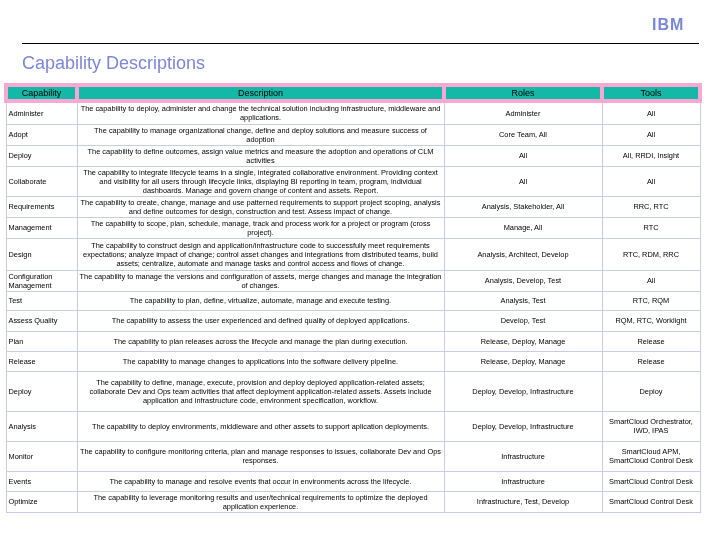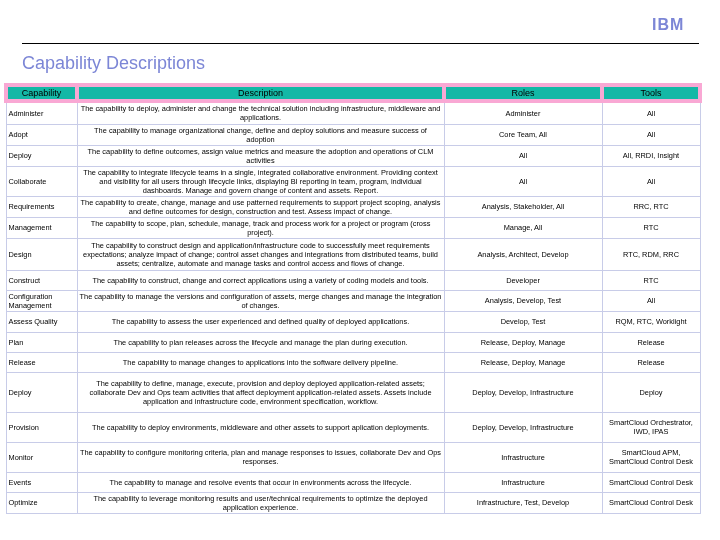--- a/index.html
+++ b/index.html
@@ -94,30 +94,30 @@
         <td class="c2">Manage, All</td>
         <td class="c3">RTC</td>
       </tr>
       <tr style="height: 32px;">
         <td class="c0">Design</td>
         <td class="c1">The capability to construct design and application/infrastructure code to successfully meet requirements expectations; analyze impact of change; control asset changes and integrations from distributed teams, build assets; centralize, automate and manage tasks and control access and flows of change.</td>
         <td class="c2">Analysis, Architect, Develop</td>
         <td class="c3">RTC, RDM, RRC</td>
       </tr>
       <tr style="height: 20px;">
-        <td class="c0">Construct</td>
-        <td class="c1">The capability to construct, change and correct applications using a variety of coding models and tools.</td>
-        <td class="c2">Developer</td>
-        <td class="c3">RTC</td>
-      </tr>
-      <tr style="height: 20px;">
         <td class="c0">Configuration Management</td>
         <td class="c1">The capability to manage the versions and configuration of assets, merge changes and manage the integration of changes.</td>
         <td class="c2">Analysis, Develop, Test</td>
         <td class="c3">All</td>
+      </tr>
+      <tr style="height: 19px;">
+        <td class="c0">Test</td>
+        <td class="c1">The capability to plan, define, virtualize, automate, manage and execute testing.</td>
+        <td class="c2">Analysis, Test</td>
+        <td class="c3">RTC, RQM</td>
       </tr>
       <tr style="height: 21px;">
         <td class="c0">Assess Quality</td>
         <td class="c1">The capability to assess the user experienced and defined quality of deployed applications.</td>
         <td class="c2">Develop, Test</td>
         <td class="c3">RQM, RTC, Worklight</td>
       </tr>
       <tr style="height: 20px;">
         <td class="c0">Plan</td>
         <td class="c1">The capability to plan releases across the lifecycle and manage the plan during execution.</td>
@@ -130,21 +130,21 @@
         <td class="c2">Release, Deploy, Manage</td>
         <td class="c3">Release</td>
       </tr>
       <tr style="height: 40px;">
         <td class="c0">Deploy</td>
         <td class="c1">The capability to define, manage, execute, provision and deploy  deployed application-related assets; collaborate Dev and Ops team activities that affect deployment application-related assets. Assets include application and infrastructure code,  environment specification, workflow.</td>
         <td class="c2">Deploy, Develop, Infrastructure</td>
         <td class="c3">Deploy</td>
       </tr>
       <tr style="height: 30px;">
-        <td class="c0">Provision</td>
+        <td class="c0">Analysis</td>
         <td class="c1">The capability to deploy environments, middleware and other assets to support aplication deployments.</td>
         <td class="c2">Deploy, Develop, Infrastructure</td>
         <td class="c3">SmartCloud Orchestrator, IWD, IPAS</td>
       </tr>
       <tr style="height: 30px;">
         <td class="c0">Monitor</td>
         <td class="c1">The capability to configure monitoring criteria, plan and manage responses to issues, collaborate Dev and Ops responses.</td>
         <td class="c2">Infrastructure</td>
         <td class="c3">SmartCloud APM, SmartCloud Control Desk</td>
       </tr>

